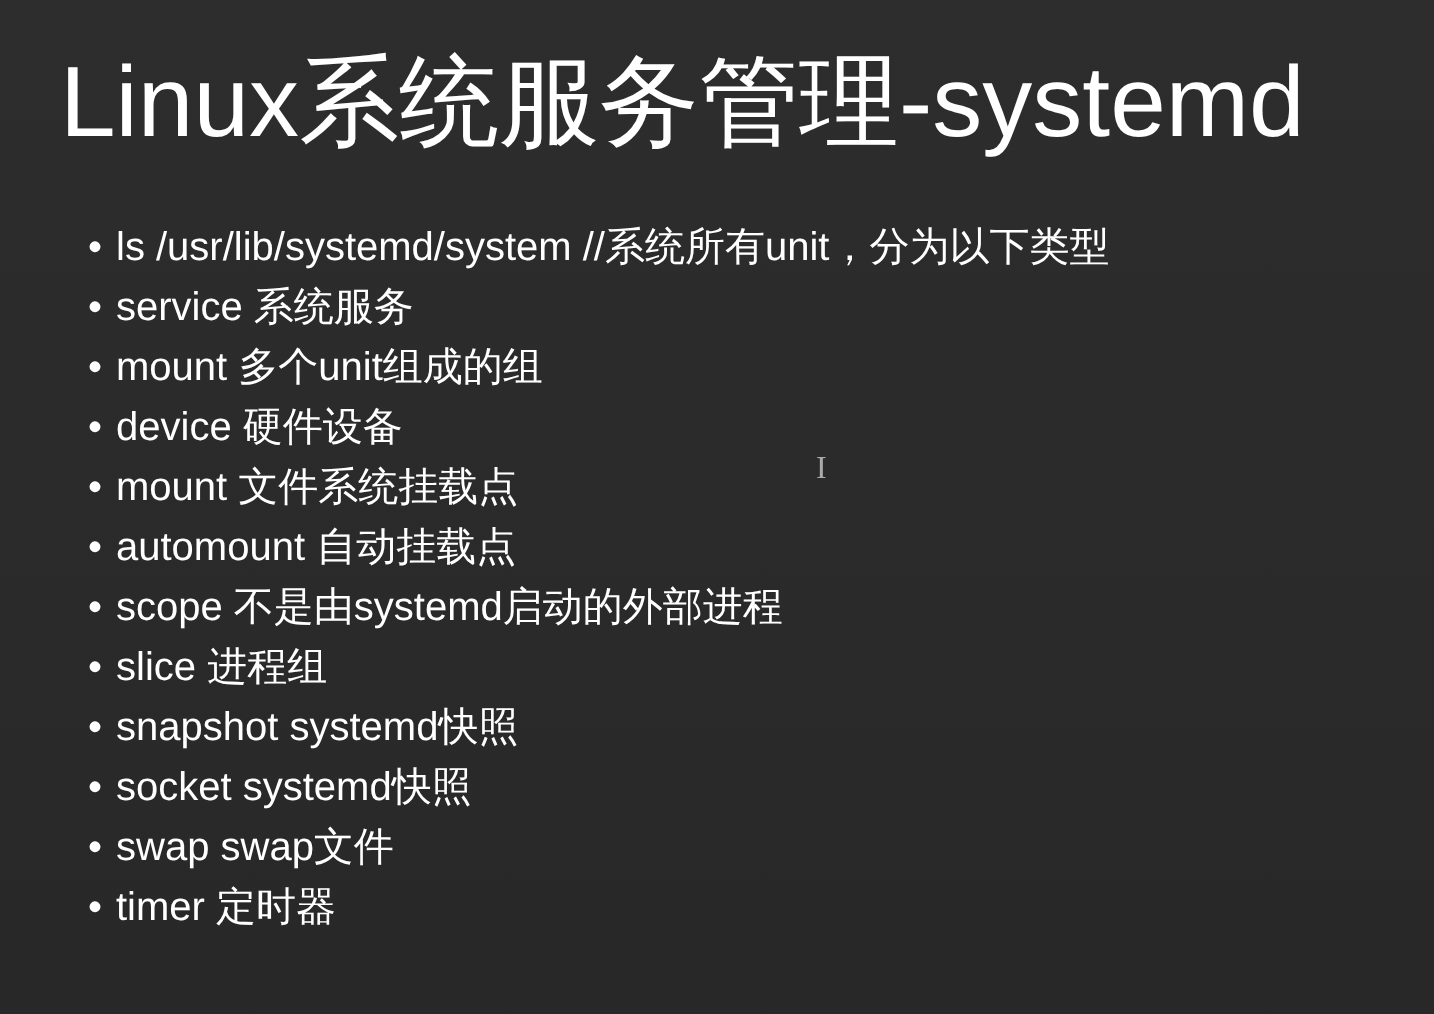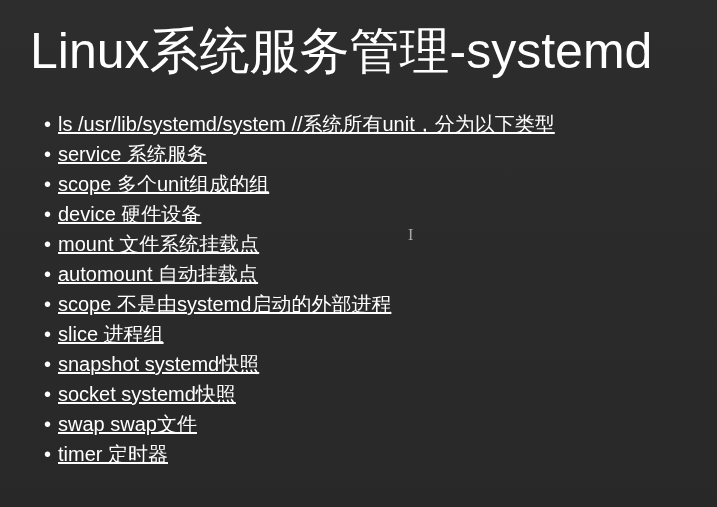--- a/index.html
+++ b/index.html
@@ -28,21 +28,20 @@
     .bullet-list {
       list-style: none;
       padding-left: 14px;
     }
     .bullet-item {
       font-size: 20px;
       line-height: 1.5;
       color: #ffffff;
       position: relative;
       padding-left: 14px;
-      text-decoration: underline;
     }
     .bullet-item::before {
       content: "•";
       position: absolute;
       left: 0;
       top: 0;
       font-size: 20px;
     }
     .cursor-mark {
       position: absolute;
@@ -54,21 +53,21 @@
     }
   </style>
 </head>
 <body>
 
 <h1 class="title">Linux系统服务管理-systemd</h1>
 
 <ul class="bullet-list">
   <li class="bullet-item">ls /usr/lib/systemd/system //系统所有unit，分为以下类型</li>
   <li class="bullet-item">service 系统服务</li>
-  <li class="bullet-item">scope 多个unit组成的组</li>
+  <li class="bullet-item">mount 多个unit组成的组</li>
   <li class="bullet-item">device 硬件设备</li>
   <li class="bullet-item">mount 文件系统挂载点</li>
   <li class="bullet-item">automount 自动挂载点</li>
   <li class="bullet-item">scope 不是由systemd启动的外部进程</li>
   <li class="bullet-item">slice 进程组</li>
   <li class="bullet-item">snapshot systemd快照</li>
   <li class="bullet-item">socket systemd快照</li>
   <li class="bullet-item">swap  swap文件</li>
   <li class="bullet-item">timer 定时器</li>
 </ul>

